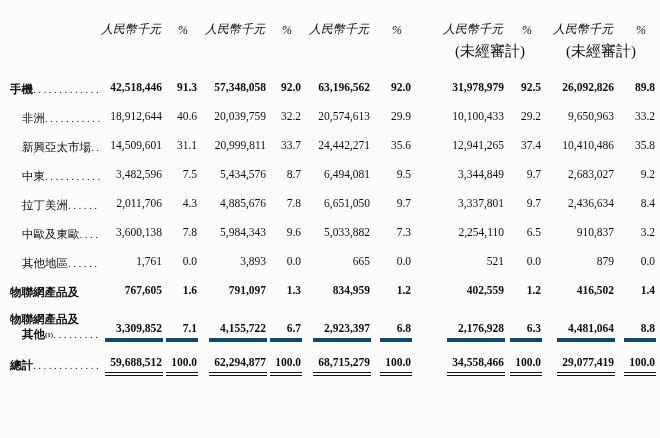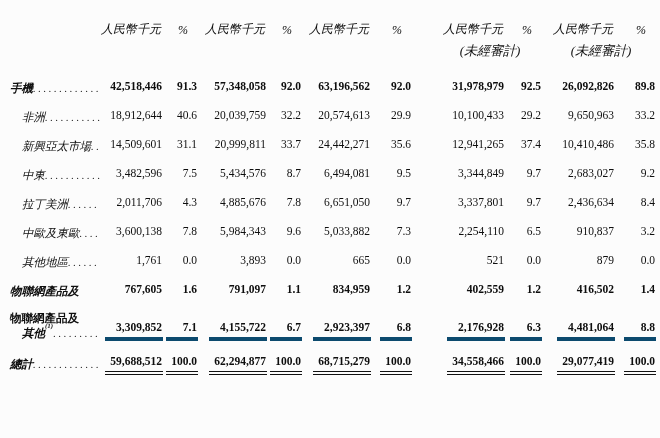--- a/index.html
+++ b/index.html
@@ -31,40 +31,40 @@
   .year-row th{padding-top:7px;}
   .yearline{
     font-weight:bold;text-align:center;
     border-bottom:1.5px solid #1c1c1c;
     padding:1px 0 6px;margin:0 2px 0 9px;
     font-size:11.5px;
   }
   .unit-row td{padding-top:9px;font-style:italic;font-size:12px;white-space:nowrap;}
   .unit-row .amt{text-align:right;padding-right:3px;}
   .unit-row .pct{text-align:right;padding-right:12px;}
-  .note-row th{padding-top:4px;font-style:italic;font-size:13px;text-align:center;font-weight:normal;}
+  .note-row th{padding-top:4px;font-size:15px;text-align:center;font-weight:normal;}
 
   
   tbody td{padding-top:12px;line-height:15px;}
   tr.first td{padding-top:19px;}
   tr.total td{padding-top:13px;}
   .b{font-weight:bold;}
   .amt{text-align:right;}
   .pct{text-align:right;}
   .amt .u,.pct .u{display:inline-block;text-align:right;padding:0 1px 2px 1px;}
   .pct .u{min-width:30px;margin-right:2px;}
   .amt .u{min-width:56px;margin-right:1px;}
   .u1{border-bottom:4px solid #0c4a6e;}
   .u2{border-bottom:1px solid #111;position:relative;}
   .u2::after{
     content:"";position:absolute;left:0;right:0;bottom:-4px;
     border-bottom:1px solid #111;
   }
   .lbl{font-size:11.5px;overflow:hidden;}
-  .lw{display:flex;align-items:flex-start;padding-left:8px;white-space:nowrap;font-style:italic;}
+  .lw{display:flex;align-items:center;padding-left:8px;white-space:nowrap;}
   .lw.ind{padding-left:20px;}
   .pre{padding-left:8px;white-space:nowrap;}
   .dots{flex:1 1 auto;overflow:hidden;white-space:nowrap;font-weight:normal;color:#242424;min-width:6px;}
   .dots::before{content:"...........................";letter-spacing:2.5px;font-size:11px;}
   sup{font-size:7px;line-height:0;vertical-align:super;}
   .gapcol{}
 </style>
 </head>
 <body>
 
@@ -243,21 +243,21 @@
         </tr>
         <tr>
           <td class="lbl b">
             <div class="lw">
               <span>物聯網產品及</span>
             </div>
           </td>
           <td class="amt b"><span class="u">767,605</span></td>
           <td class="pct b"><span class="u">1.6</span></td>
           <td class="amt b"><span class="u">791,097</span></td>
-          <td class="pct b"><span class="u">1.1</span></td>
+          <td class="pct b"><span class="u">1.3</span></td>
           <td class="amt b"><span class="u">834,959</span></td>
           <td class="pct b"><span class="u">1.2</span></td>
           <td class="gapcol"></td>
           <td class="amt b"><span class="u">402,559</span></td>
           <td class="pct b"><span class="u">1.2</span></td>
           <td class="amt b"><span class="u">416,502</span></td>
           <td class="pct b"><span class="u">1.4</span></td>
         </tr>
         <tr>
           <td class="lbl b">

